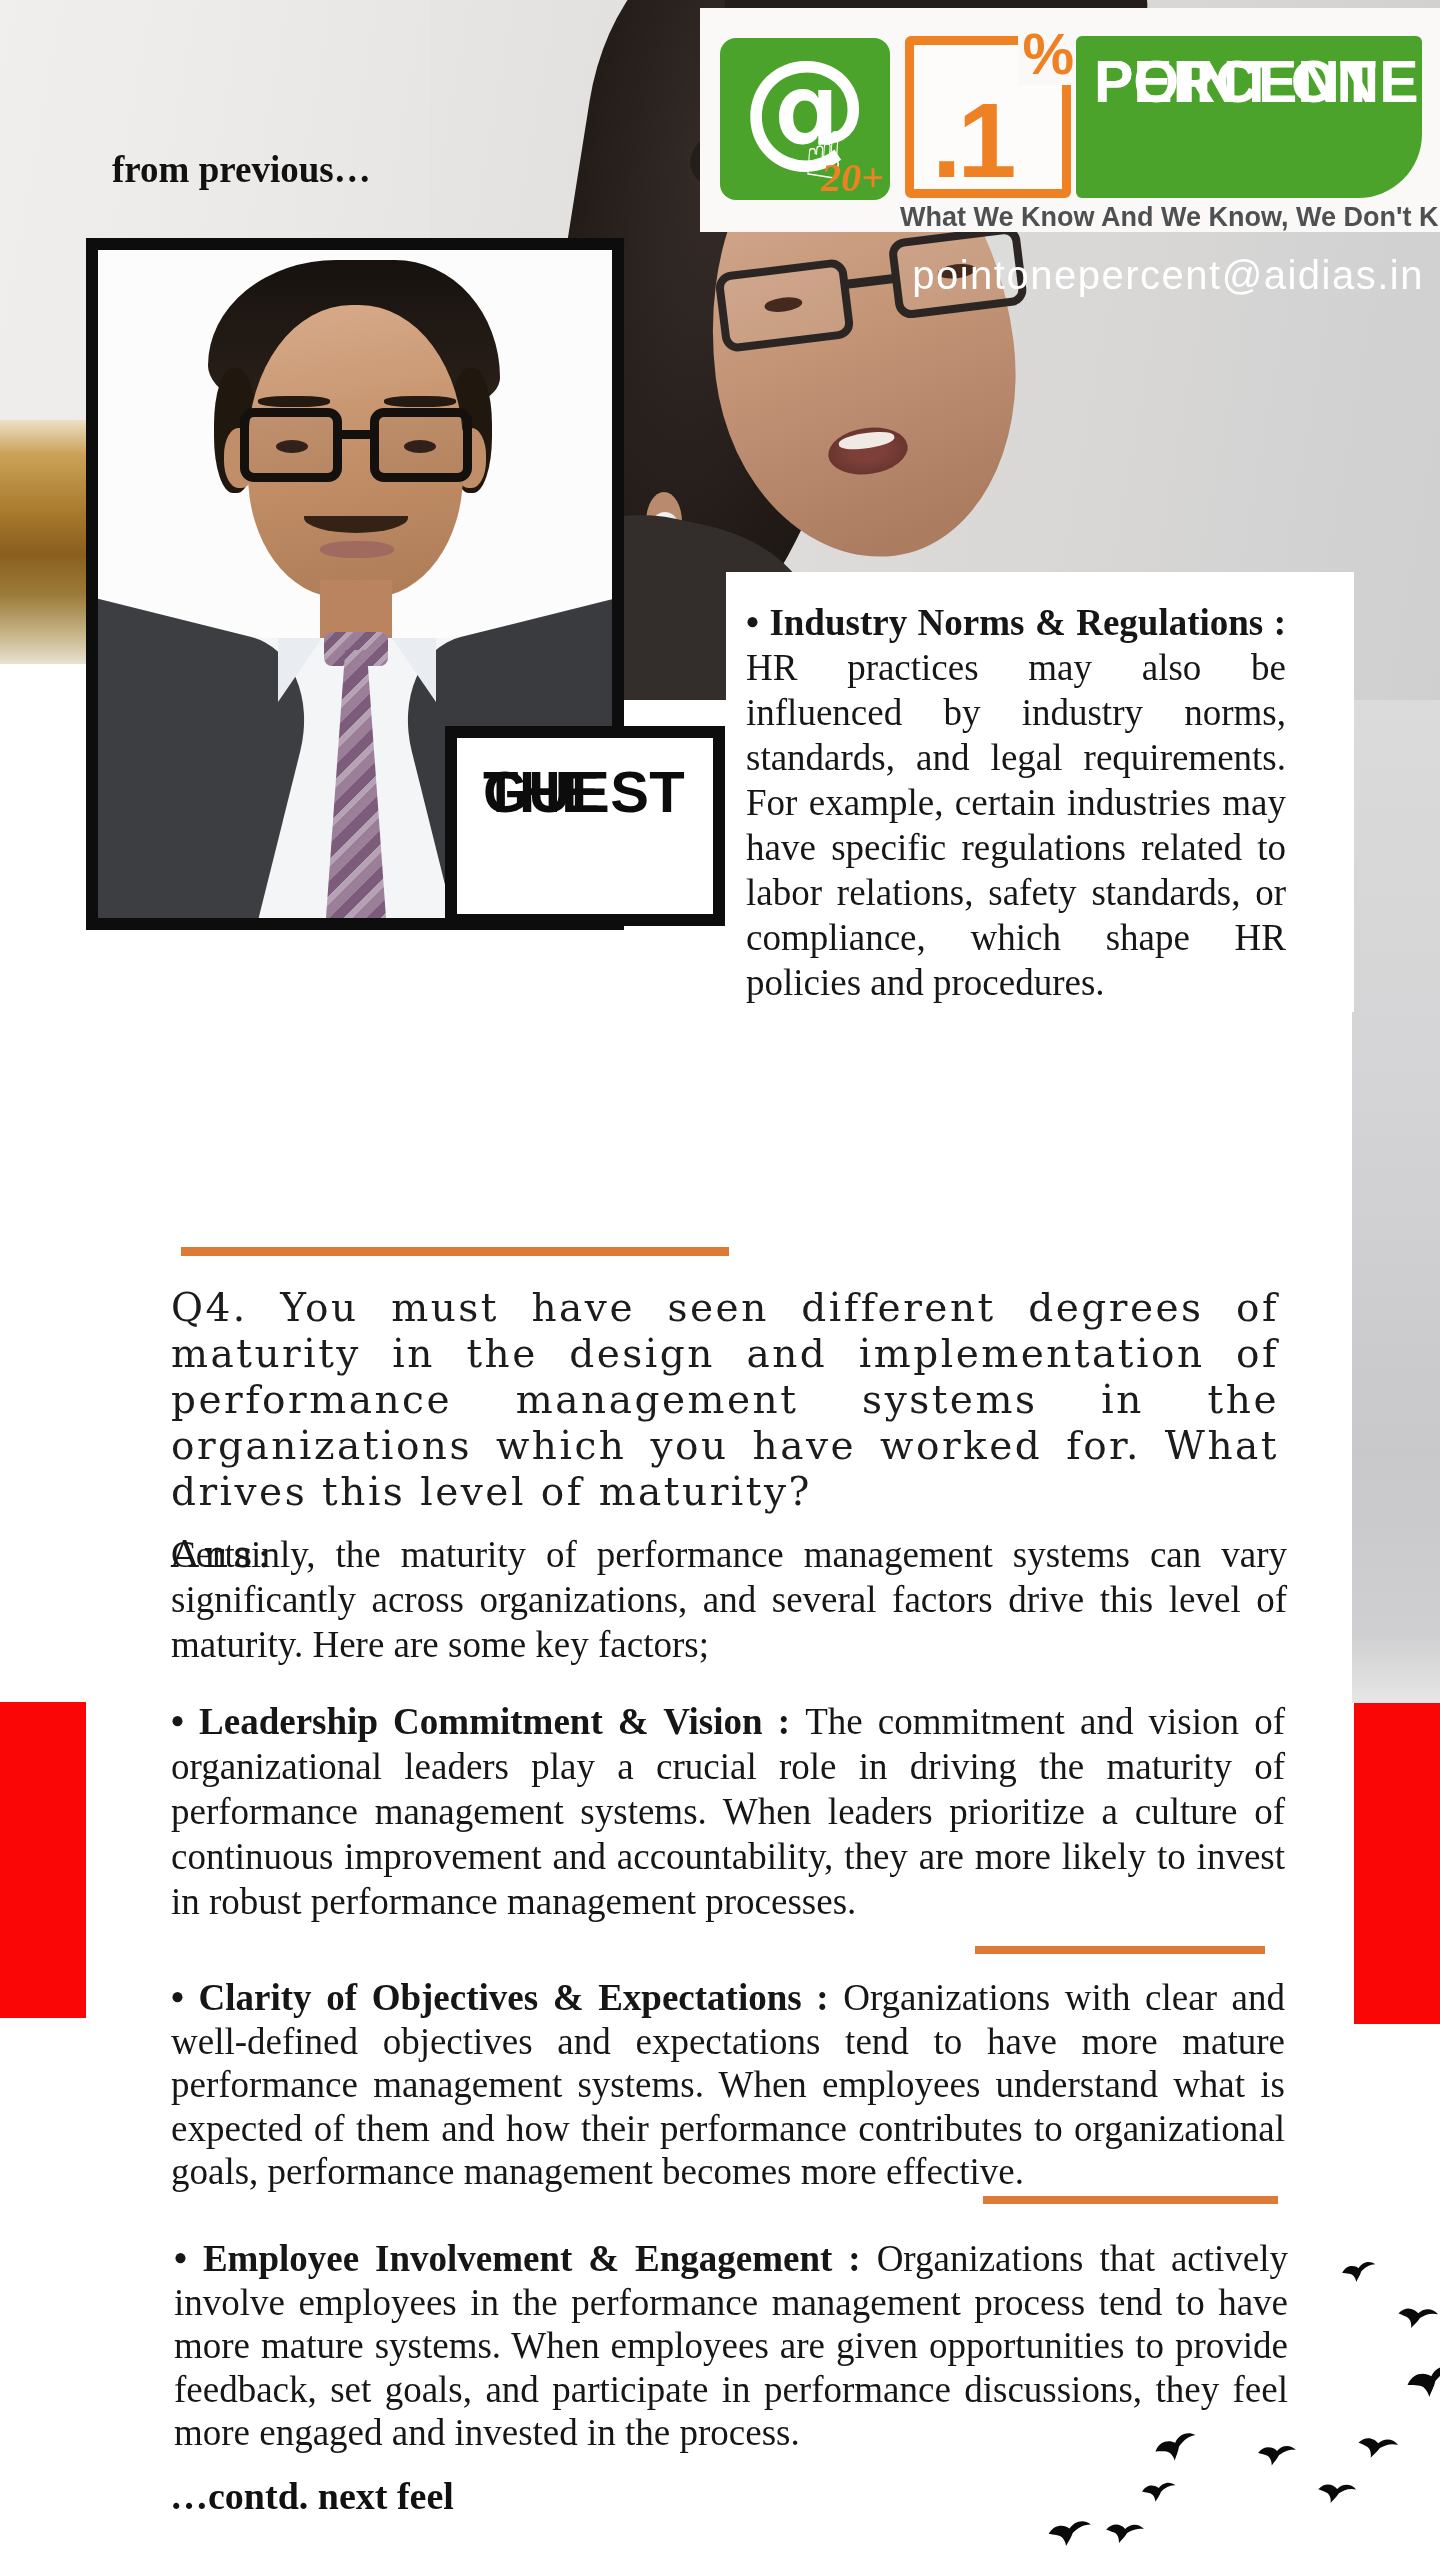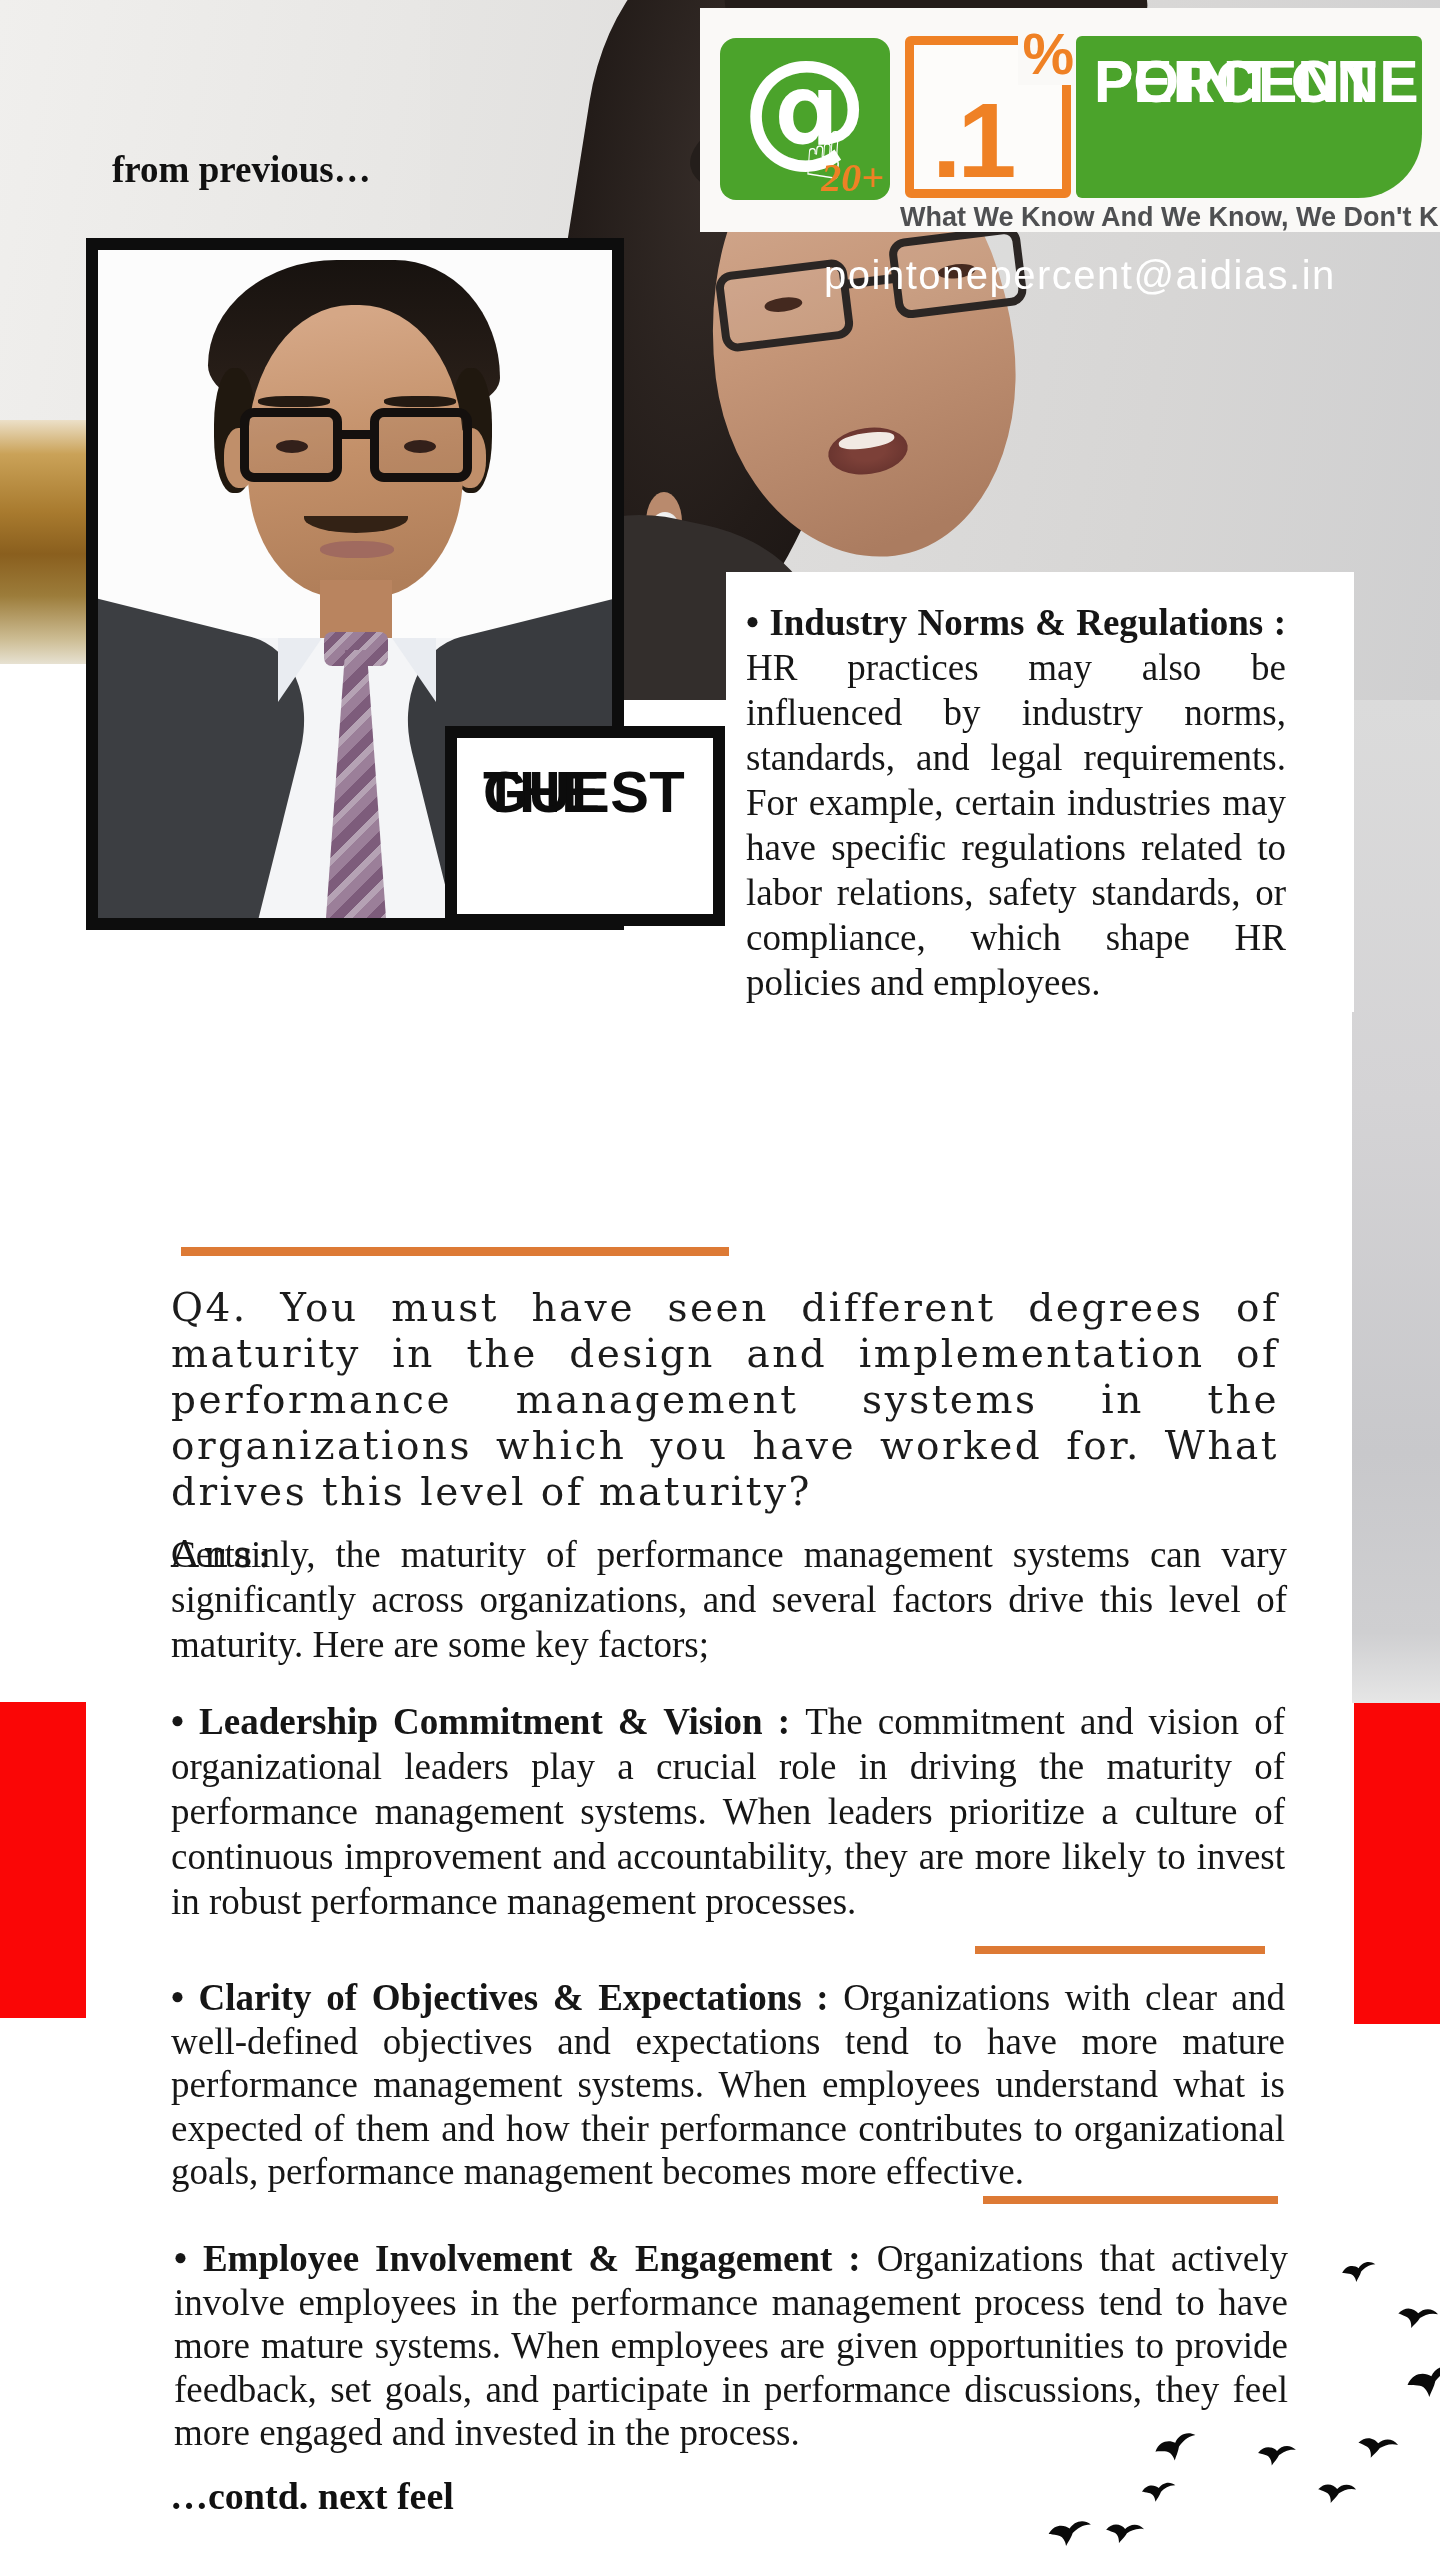--- a/index.html
+++ b/index.html
@@ -57,21 +57,21 @@
     font-family:"Liberation Sans",sans-serif;font-weight:bold;font-size:58px;line-height:62px;}
   .lg-namebox{left:376px;top:28px;width:346px;height:162px;background:#4BA32B;
     border-radius:6px 6px 64px 6px;padding:14px 0 0 18px;}
   .lg-name{position:static;display:block;color:#ffffff;font-family:"Liberation Sans",sans-serif;
     font-weight:bold;font-size:59px;line-height:64px;letter-spacing:0px;white-space:nowrap;}
   .lg-tagline{left:200px;top:194px;width:530px;text-align:center;color:#4F5052;
     font-family:"Liberation Sans",sans-serif;font-weight:bold;font-size:27px;line-height:30px;white-space:nowrap;}
 
   
   .from-prev{left:112px;top:148px;font-weight:bold;font-size:37px;line-height:44px;color:#111;}
-  .email{right:16px;top:252px;width:600px;text-align:left;color:#ffffff;
+  .email{right:16px;top:252px;width:600px;text-align:right;color:#ffffff;
     font-family:"Liberation Sans",sans-serif;font-size:40px;letter-spacing:1.5px;line-height:46px;}
 
   
   .man-photo{left:86px;top:238px;width:538px;height:692px;border:12px solid #0d0d0d;
     background:#fcfcfc;overflow:hidden;}
   .m-hair{left:110px;top:10px;width:292px;height:155px;
     background:linear-gradient(180deg,#17120f 0%,#2c211a 100%);
     border-radius:55% 45% 35% 45% / 85% 95% 30% 40%;}
   .m-side{width:42px;height:125px;background:#20180f;border-radius:45%;}
   .m-side.l{left:116px;top:118px;} .m-side.r{left:352px;top:118px;}
@@ -214,21 +214,21 @@
     <div class="m-tie"></div>
   </div>
 
   <div class="guest-box">
     <span>THE</span>
     <span>GUEST</span>
   </div>
 
   <div class="text-panel"></div>
   <div class="para industry">
-    <b style="position:static">• Industry Norms &amp; Regulations : </b><span style="position:static">HR practices may also be influenced by industry norms, standards, and legal requirements. For example, certain industries may have specific regulations related to labor relations, safety standards, or compliance, which shape HR policies and employees.</span>
+    <b style="position:static">• Industry Norms &amp; Regulations : </b><span style="position:static">HR practices may also be influenced by industry norms, standards, and legal requirements. For example, certain industries may have specific regulations related to labor relations, safety standards, or compliance, which shape HR policies and procedures.</span>
   </div>
 
 
   <div class="divider d1"></div>
   <div class="divider d2"></div>
   <div class="divider d3"></div>
 
   <div class="q4">Q4. You must have seen different degrees of maturity in the design and implementation of performance management systems in the organizations which you have worked for. What drives this level of maturity?</div>
 
   <div class="para b1">

